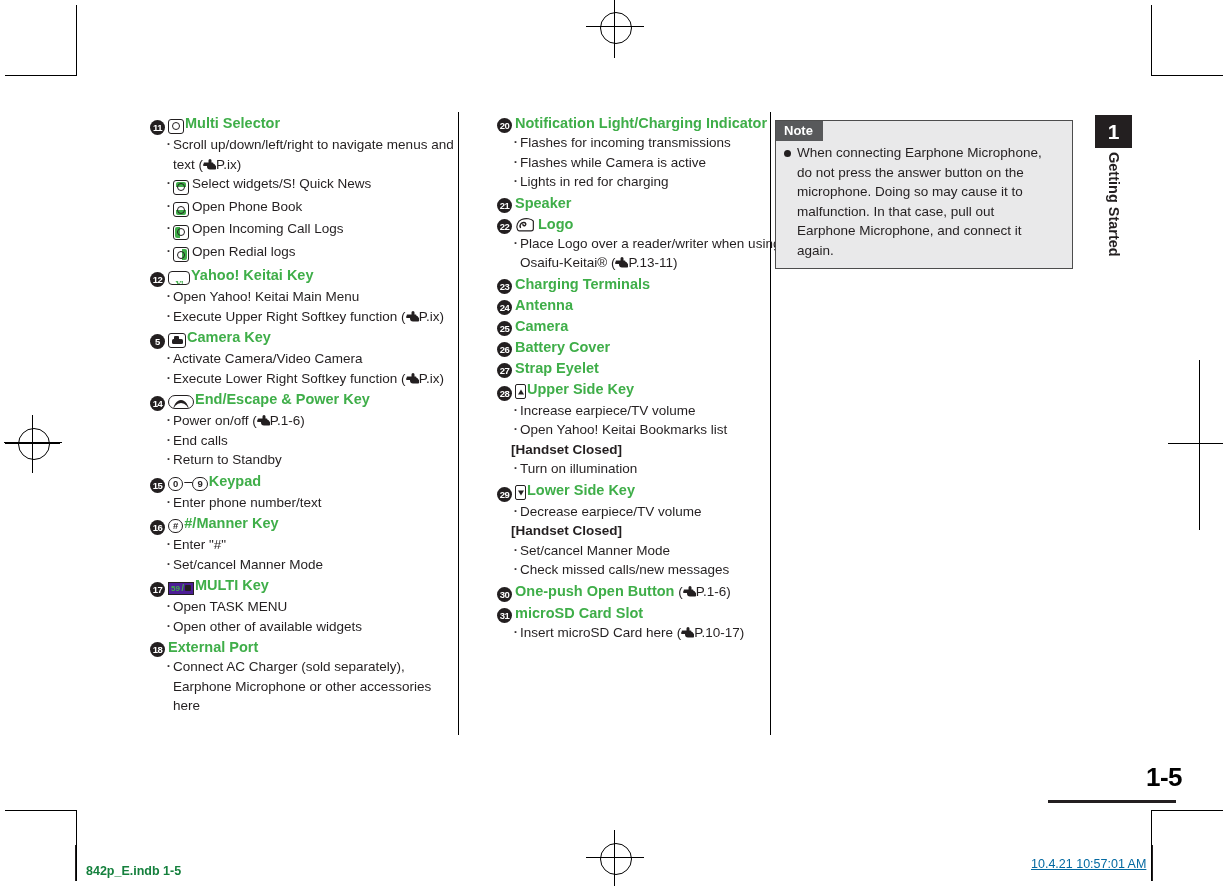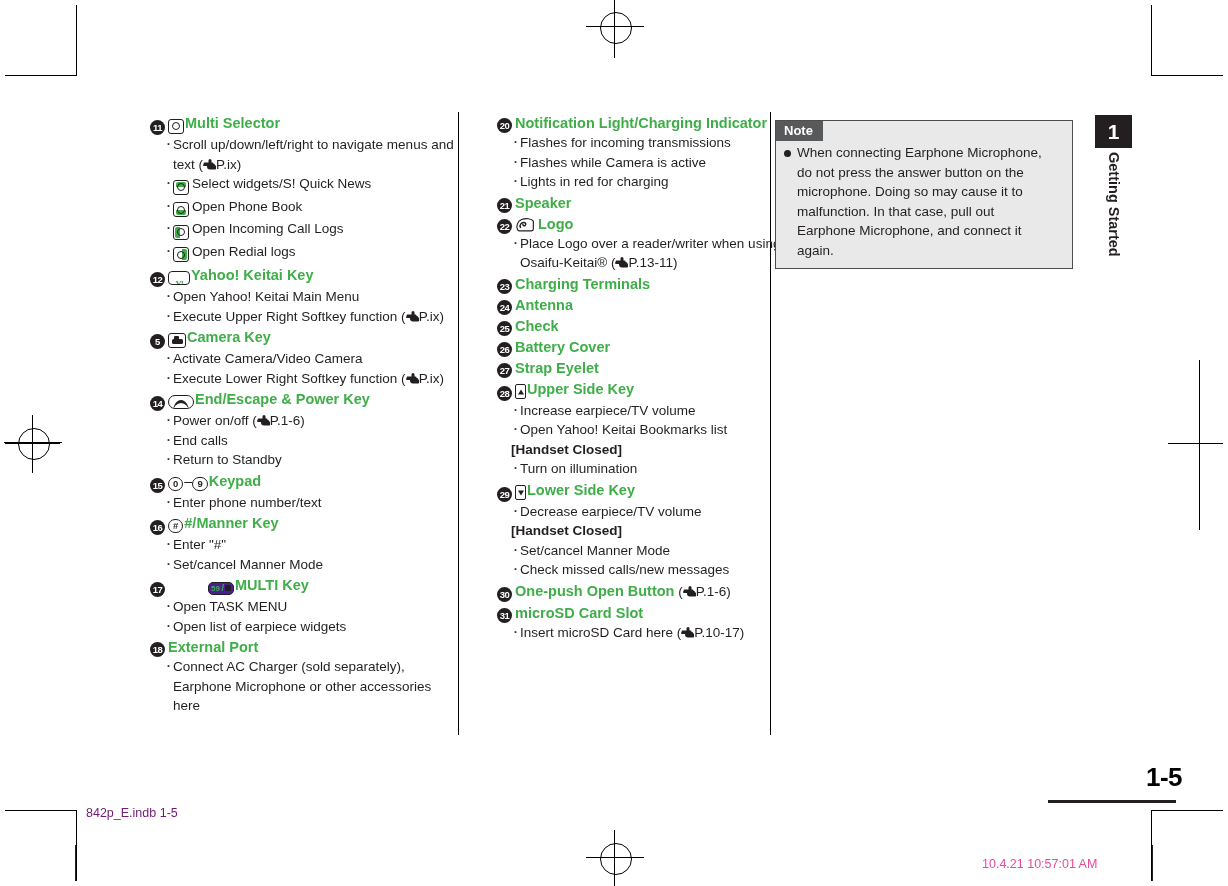--- a/index.html
+++ b/index.html
@@ -182,29 +182,28 @@
     font-size: 9px;
     font-weight: bold;
     line-height: 11.5px;
     font-family: "Liberation Serif", serif;
     letter-spacing: -1px;
   }
 
   
   .kbox-multi {
     width: 26px; height: 13px;
-    border-radius: 5px;
+    border-radius: 0;
     border: 1.3px solid #231f20;
     display: inline-block;
     background: #4c1d95;
     vertical-align: middle;
     box-sizing: border-box;
     overflow: hidden;
     position: relative;
-    margin-left: 40px;
   }
   .multi-left {
     position: absolute;
     left: 2px; top: 1px;
     font-size: 8px; font-weight: bold;
     font-family: "Liberation Sans", sans-serif;
     line-height: 9px;
   }
   .multi-slash {
     position: absolute;
@@ -379,30 +378,32 @@
     right: 46px;
     top: 762px;
     font-size: 26px;
     font-weight: bold;
     color: #000000;
     letter-spacing: -0.5px;
   }
   .foot-left {
     position: absolute;
     left: 86px;
-    top: 806px;
+    top: 864px;
     font-size: 12.5px;
-    color: #701a75;
+    color: #15803d;
+    font-weight: bold;
   }
   .foot-right {
     position: absolute;
-    left: 982px;
+    left: 1031px;
     top: 857px;
     font-size: 12.5px;
-    color: #ec4899;
+    color: #0369a1;
+    text-decoration: underline;
   }
   .foot-rule {
     position: absolute;
     background: #231f20;
   }
 </style>
 </head>
 <body>
 
 <div>
@@ -590,21 +591,21 @@
             <span class="keyicon"><span class="kbox-multi"><span class="multi-left">59</span><span class="multi-slash">/</span><span class="multi-right"></span></span></span><span>MULTI Key</span>
           </span>
         </div>
         <ul class="bullets">
           <li class="bullet">
             <span class="bullet-dot">･</span>
             <span class="bullet-text">Open TASK MENU</span>
           </li>
           <li class="bullet">
             <span class="bullet-dot">･</span>
-            <span class="bullet-text">Open list of earpiece widgets</span>
+            <span class="bullet-text">Open other of available widgets</span>
           </li>
         </ul>
       </div>
 
       <div class="entry">
         <div class="entry-head">
           <span class="num">18</span>
           <span class="head-title">External Port</span>
         </div>
         <ul class="bullets">
@@ -678,21 +679,21 @@
       <div class="entry">
         <div class="entry-head">
           <span class="num">24</span>
           <span class="head-title">Antenna</span>
         </div>
       </div>
 
       <div class="entry">
         <div class="entry-head">
           <span class="num">25</span>
-          <span class="head-title">Check</span>
+          <span class="head-title">Camera</span>
         </div>
       </div>
 
       <div class="entry">
         <div class="entry-head">
           <span class="num">26</span>
           <span class="head-title">Battery Cover</span>
         </div>
       </div>
 

